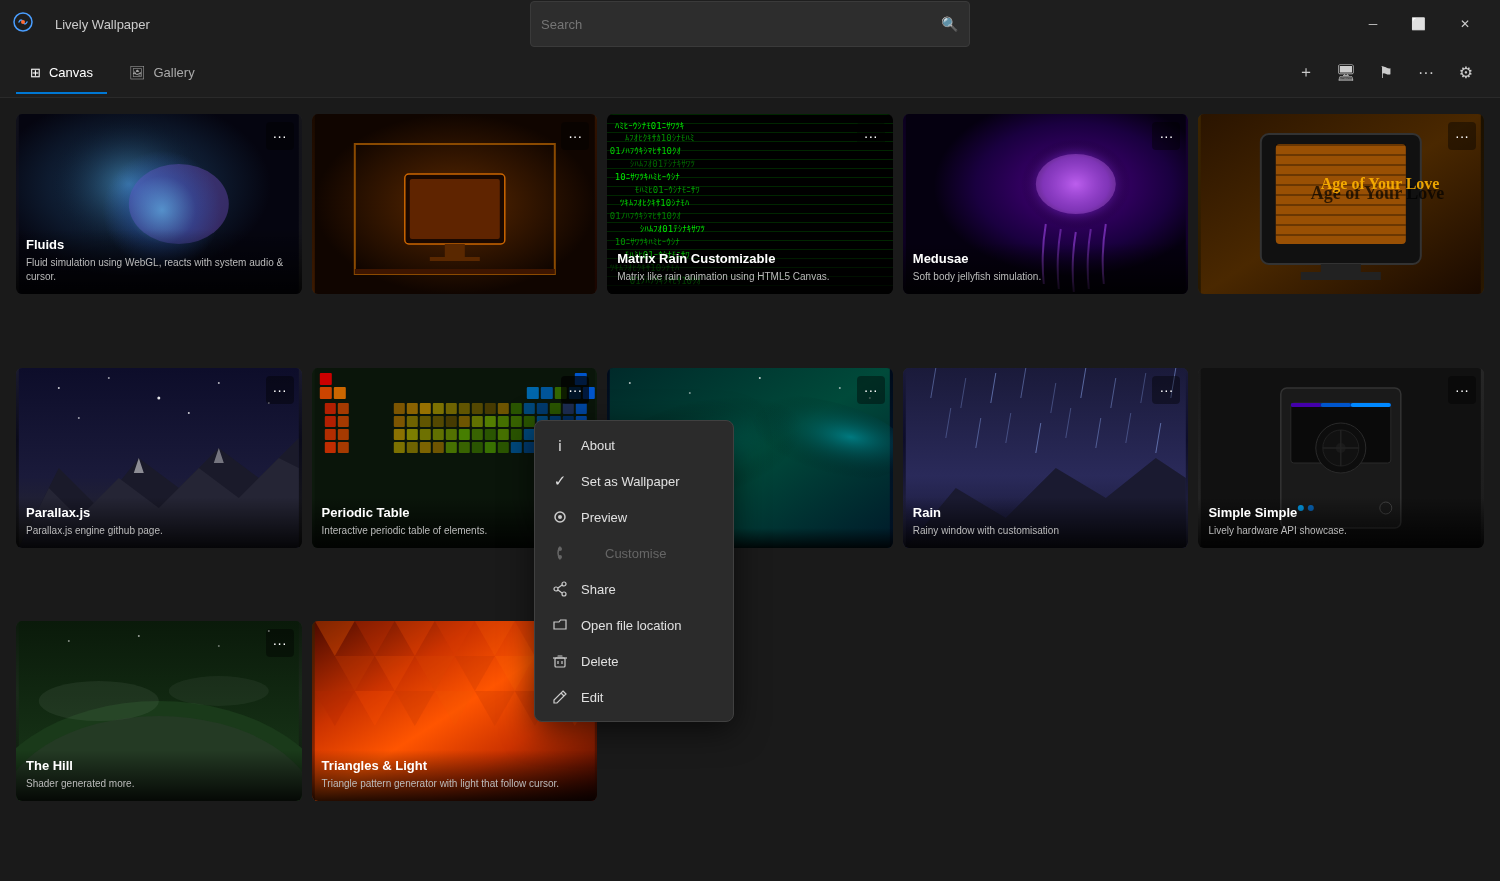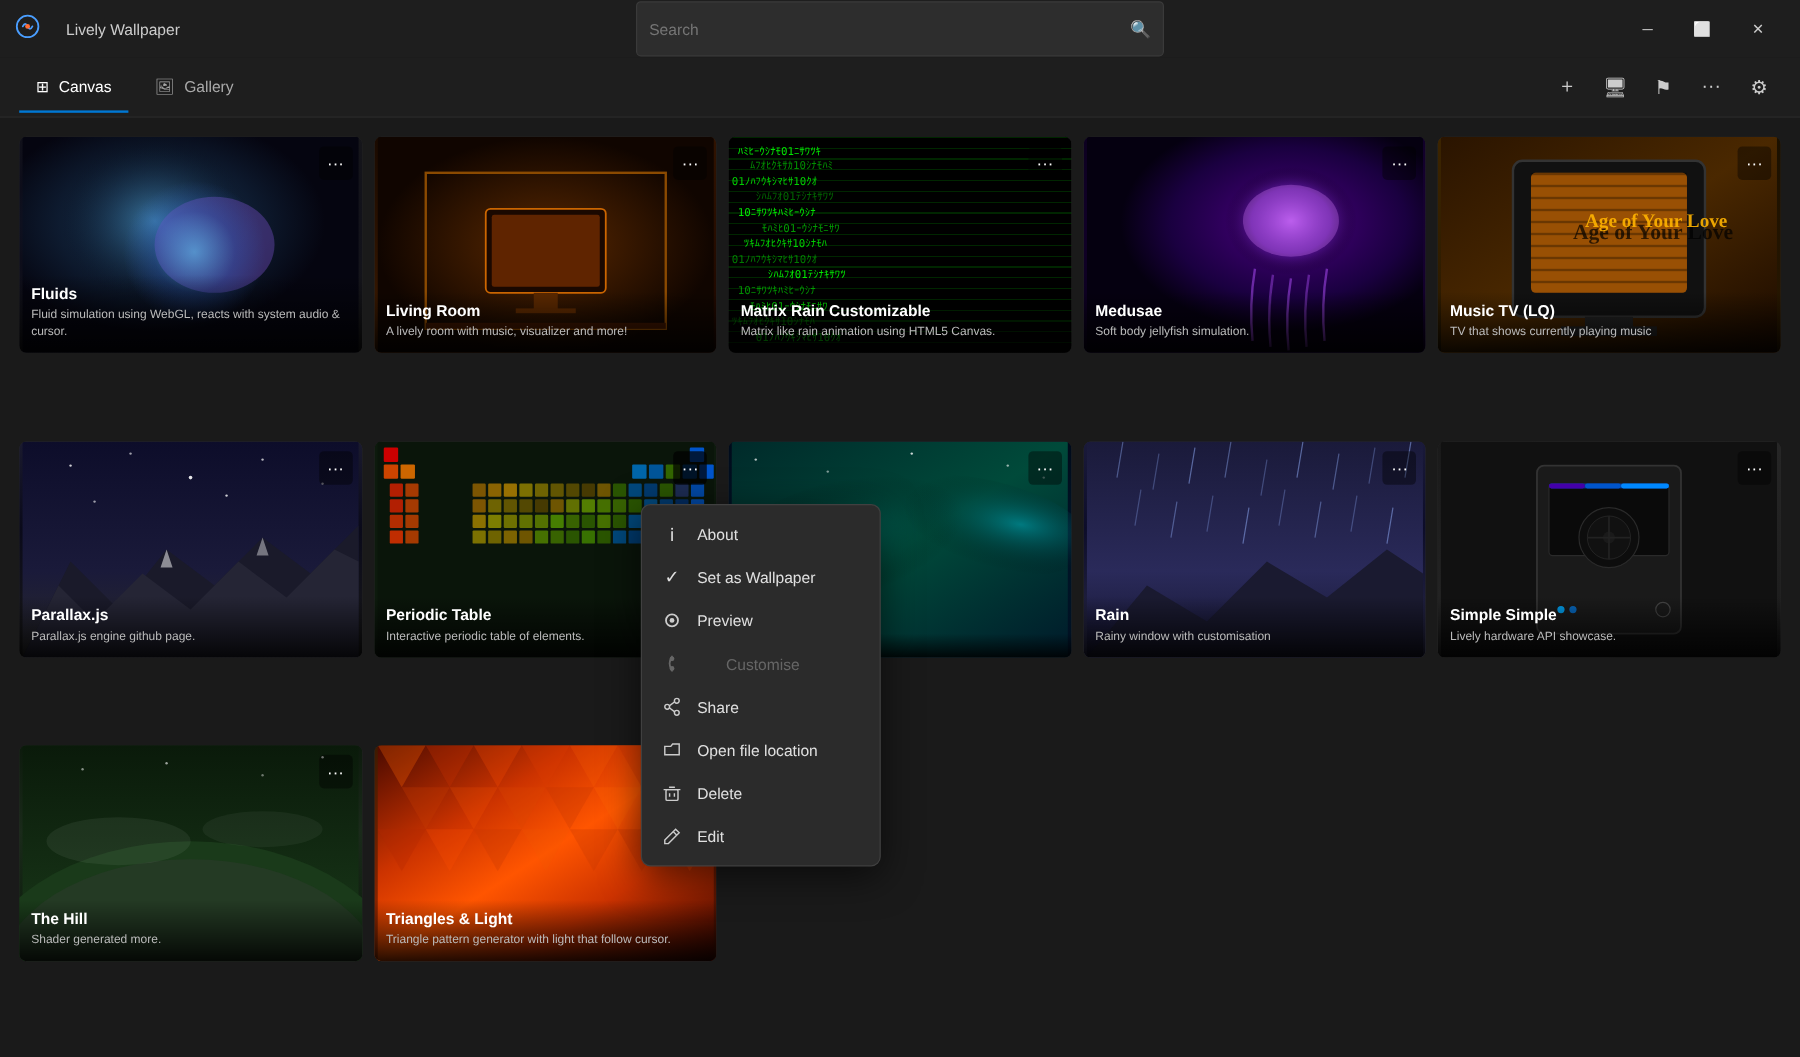--- a/index.html
+++ b/index.html
@@ -366,24 +366,20 @@
         <rect x="40" y="30" width="200" height="130" fill="none" stroke="#8b4a00" stroke-width="2"></rect>
 
         <rect x="90" y="60" width="100" height="70" rx="4" fill="#1a0800" stroke="#cc6600" stroke-width="1.5"></rect>
         <rect x="130" y="130" width="20" height="15" fill="#5a2800"></rect>
         <rect x="115" y="143" width="50" height="4" fill="#5a2800"></rect>
 
         <rect x="95" y="65" width="90" height="60" rx="2" fill="#ff6600" opacity="0.3"></rect>
 
         <rect x="40" y="155" width="200" height="5" fill="#3d1500"></rect>
       </svg>
-    </div>
-    <div class="card-overlay">
-      <div class="card-title">Living Room</div>
-      <div class="card-desc">A lively room with music, visualizer and more!</div>
     </div>
     <div class="card-menu-btn">···</div>
   </div>
 
   <div class="card card-matrix">
     <div class="card-bg">
       <svg width="100%" height="100%" viewBox="0 0 280 180" xmlns="http://www.w3.org/2000/svg" style="position:absolute;top:0;left:0;">
         <rect width="280" height="180" fill="#000"></rect>
         <text x="5" y="15" fill="#00ff00" font-size="9" font-family="monospace" opacity="0.9">ﾊﾐﾋｰｳｼﾅﾓ01ﾆｻﾜﾂｷ</text>
         <text x="15" y="27" fill="#00cc00" font-size="9" font-family="monospace" opacity="0.7">ﾑﾌｵﾋｸｷｻｶ10ｼﾅﾓﾊﾐ</text>
@@ -467,24 +463,20 @@
         <rect x="75" y="100" width="130" height="2" fill="rgba(0,0,0,0.3)"></rect>
         <rect x="75" y="110" width="130" height="2" fill="rgba(0,0,0,0.3)"></rect>
         <rect x="75" y="120" width="130" height="2" fill="rgba(0,0,0,0.3)"></rect>
 
         <text x="110" y="85" fill="rgba(0,0,0,0.7)" font-size="18" font-family="serif" font-weight="bold">Age of Your Love</text>
         <text x="120" y="75" fill="rgba(255,180,0,0.9)" font-size="16" font-family="serif" font-weight="bold">Age of Your Love</text>
 
         <rect x="120" y="150" width="40" height="10" fill="#222"></rect>
         <rect x="100" y="158" width="80" height="8" fill="#222"></rect>
       </svg>
-    </div>
-    <div class="card-overlay">
-      <div class="card-title">Music TV (LQ)</div>
-      <div class="card-desc">TV that shows currently playing music</div>
     </div>
     <div class="card-menu-btn">···</div>
   </div>
 
   <div class="card card-parallax">
     <div class="card-bg">
       <svg width="100%" height="100%" viewBox="0 0 280 180" xmlns="http://www.w3.org/2000/svg" style="position:absolute;top:0;left:0;">
         <defs>
           <linearGradient id="par1" x1="0%" y1="0%" x2="0%" y2="100%">
             <stop offset="0%" stop-color="#0d0d2a"></stop>

